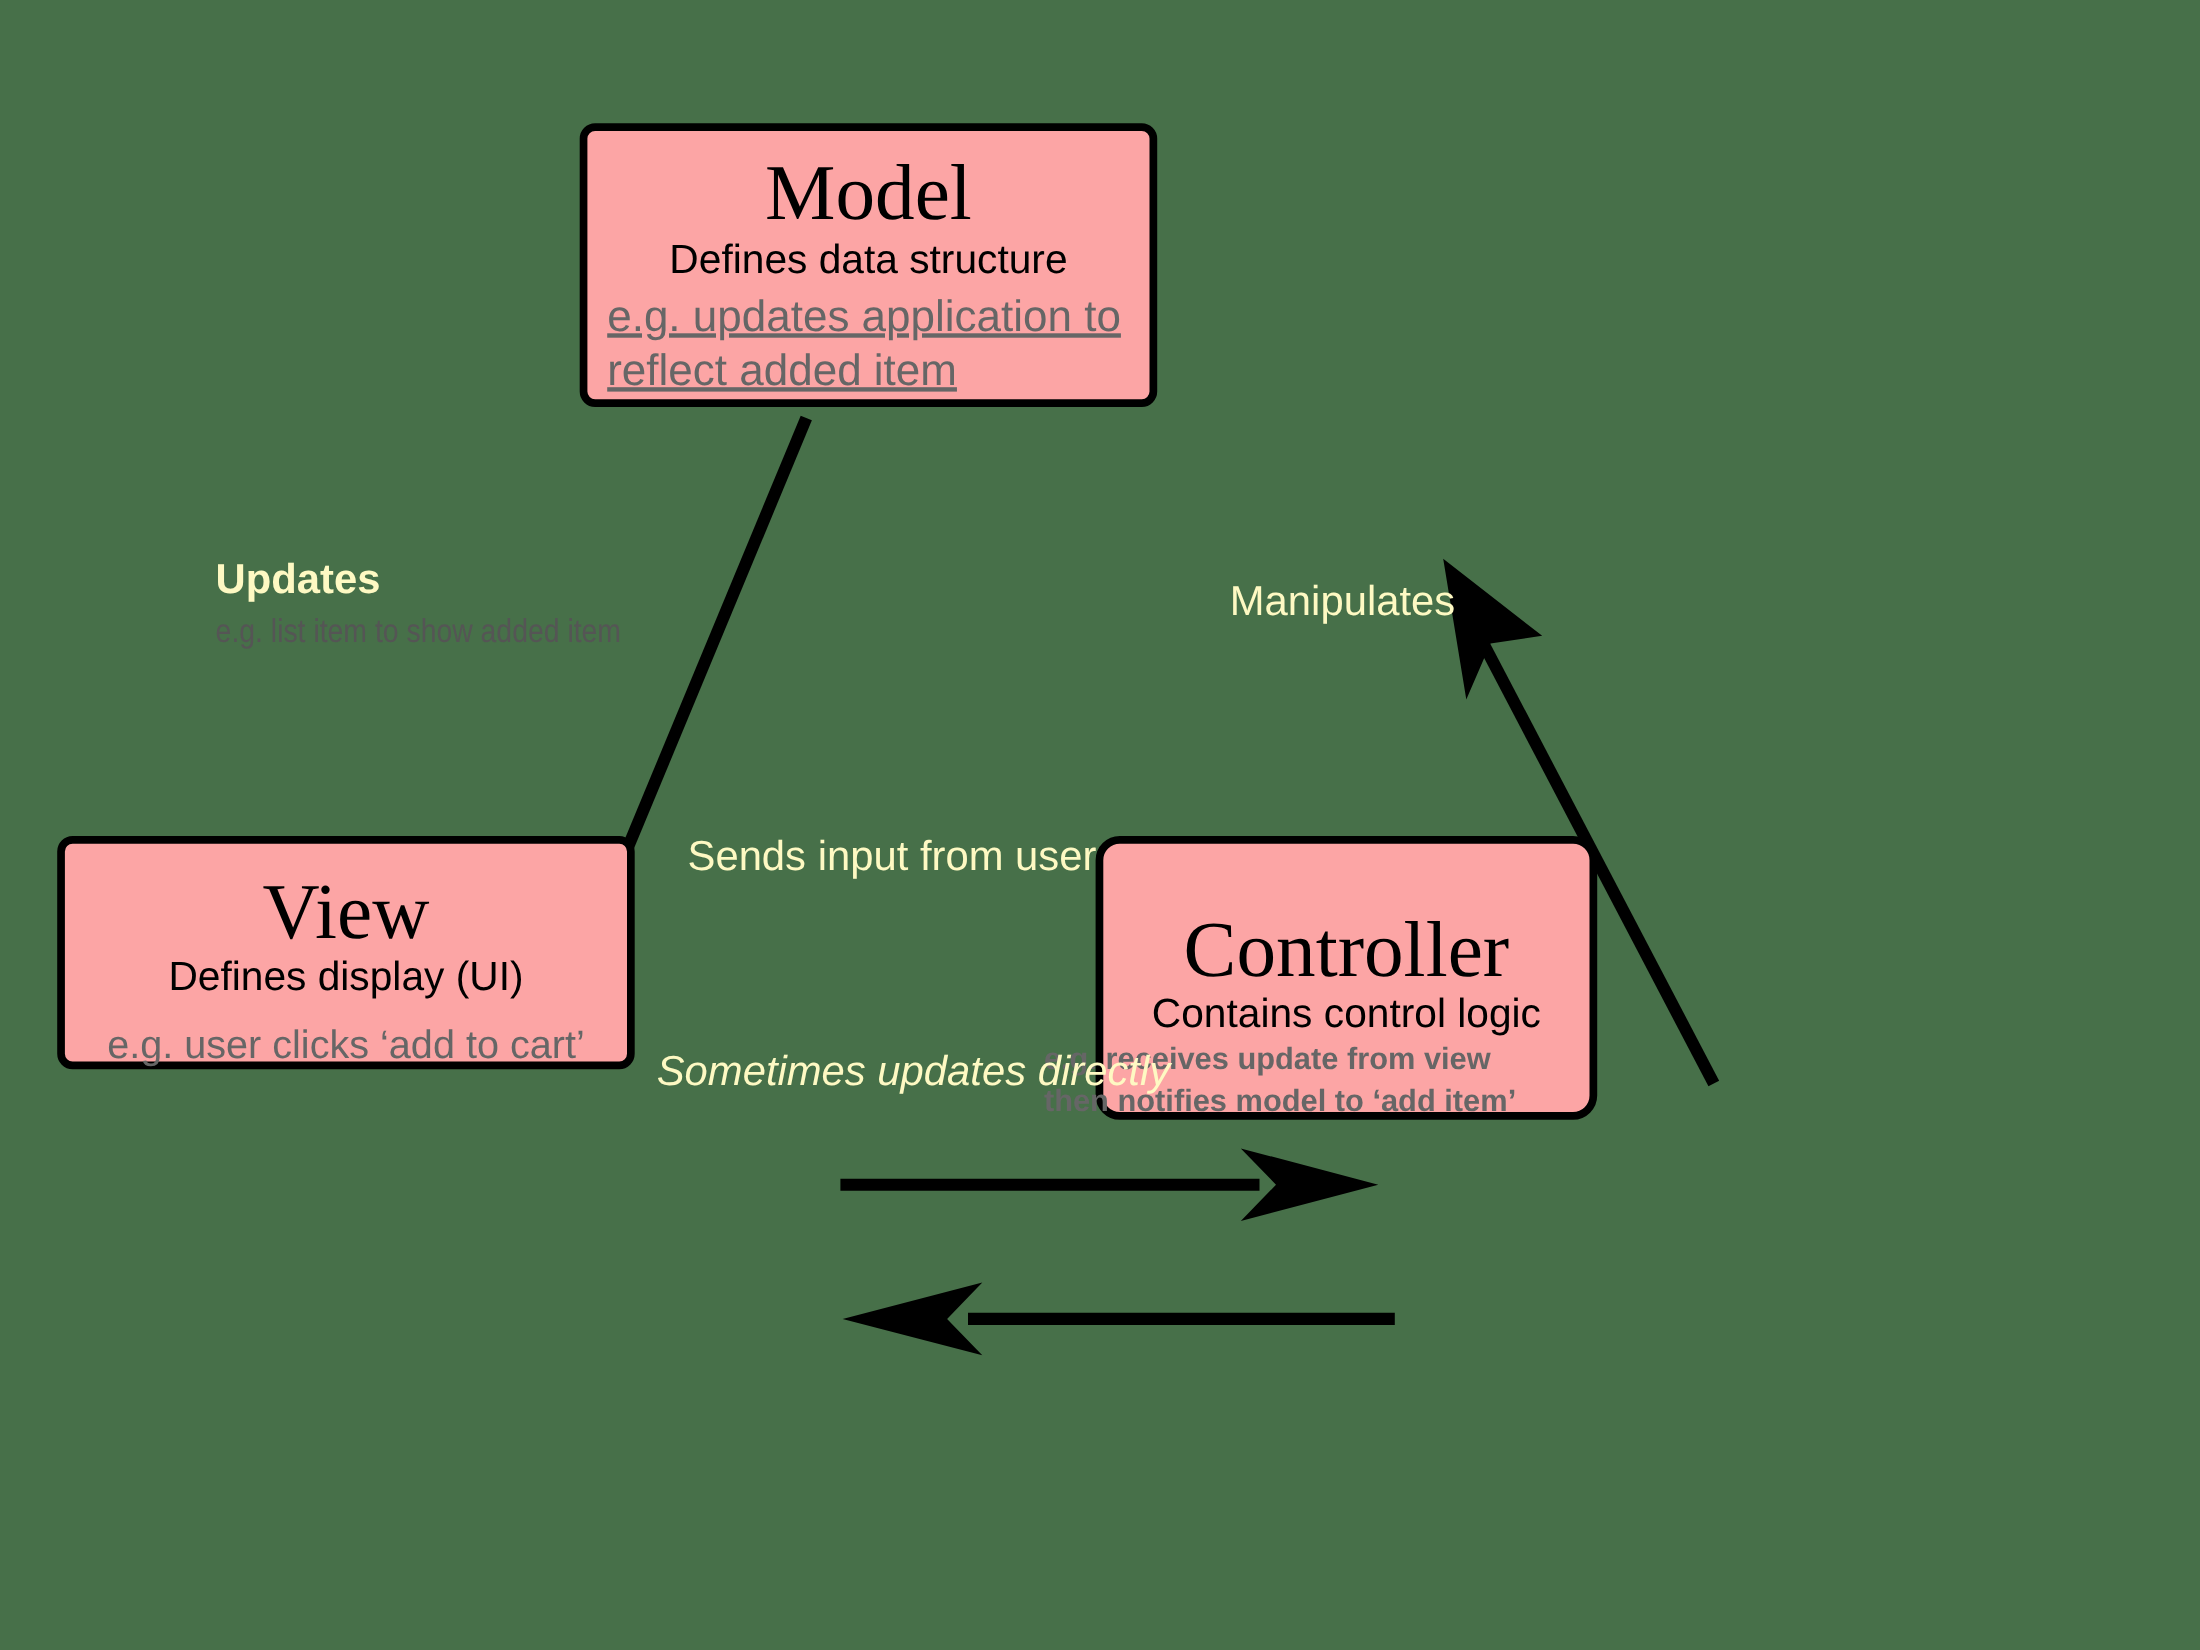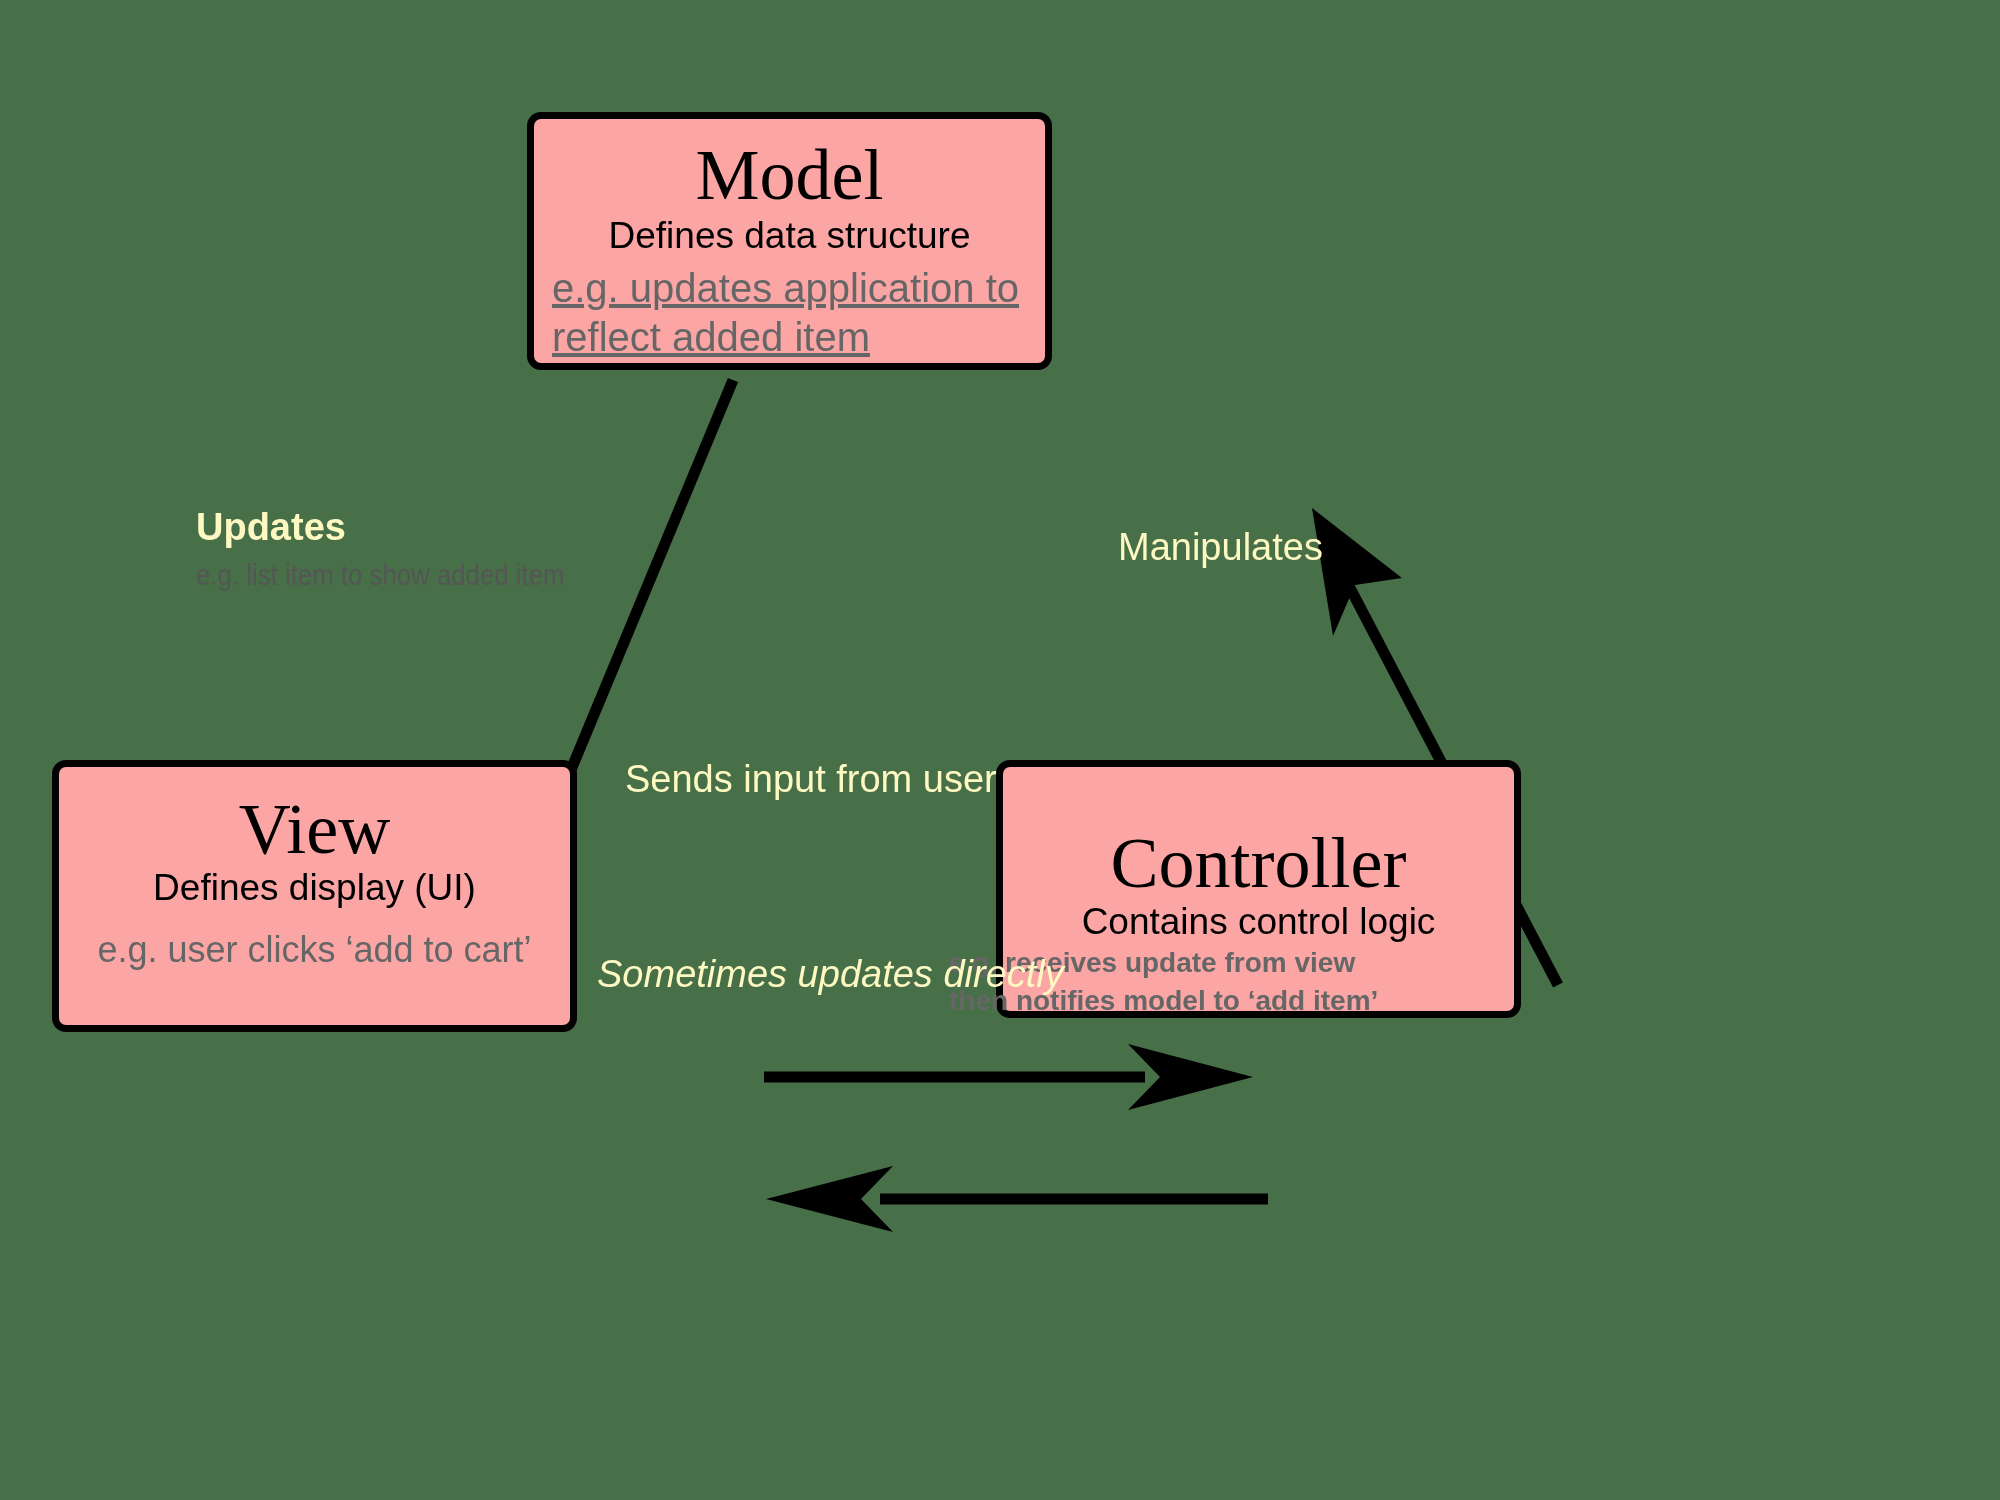--- a/index.html
+++ b/index.html
@@ -69,39 +69,40 @@
     margin: 8px 0 0 18px;
     width: 500px;
     text-decoration: underline;
   }
 
   
   #node-view {
     left: 52px;
     top: 760px;
     width: 525px;
-    height: 272px;
+    height: 212px;
     padding-top: 26px;
   }
   #node-view .node-title { font-size: 72px; }
   #node-view .node-sub { font-size: 37px; margin-top: 4px; }
   #node-view .node-eg {
     font-size: 36px;
     text-align: center;
     margin-top: 20px;
     white-space: nowrap;
   }
 
   
   #node-controller {
     left: 996px;
     top: 760px;
-    width: 525px;
+    width: 456px;
     height: 258px;
     padding-top: 60px;
+    border-radius: 22px;
   }
   #node-controller .node-title { font-size: 72px; }
   #node-controller .node-sub { font-size: 37px; margin-top: 4px; }
   #node-controller .node-eg {
     font-size: 28px;
     text-align: left;
     margin-top: 4px;
     white-space: nowrap;
     position: relative;
     width: 620px;

